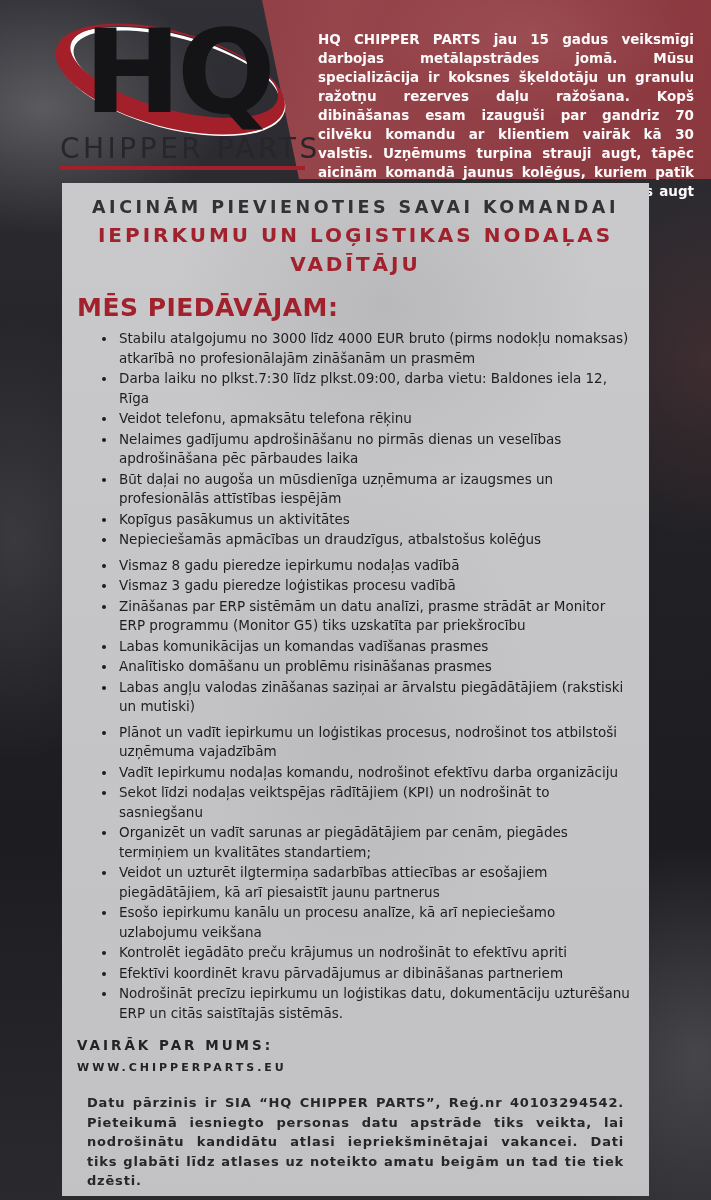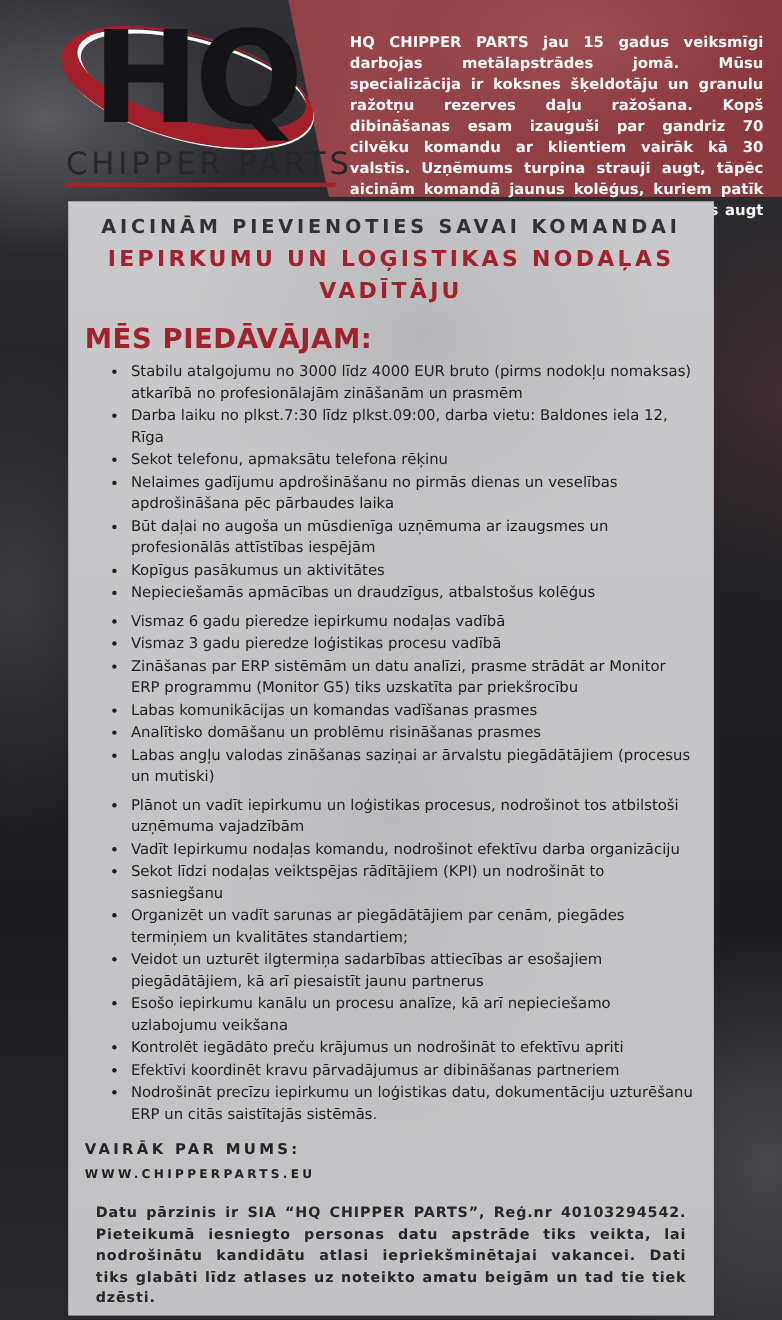--- a/index.html
+++ b/index.html
@@ -101,34 +101,34 @@
 
   <div class="panel">
 
     <h1 class="invite-heading">AICINĀM PIEVIENOTIES SAVAI KOMANDAI</h1>
     <h2 class="position-heading">IEPIRKUMU UN LOĢISTIKAS NODAĻAS VADĪTĀJU</h2>
 
     <h3 class="section-title">MĒS PIEDĀVĀJAM:</h3>
     <ul class="bullets">
         <li>Stabilu atalgojumu no 3000 līdz 4000 EUR bruto (pirms nodokļu nomaksas) atkarībā no profesionālajām zināšanām un prasmēm</li>
         <li>Darba laiku no plkst.7:30 līdz plkst.09:00, darba vietu: Baldones iela 12, Rīga</li>
-        <li>Sekot telefonu, apmaksātu telefona rēķinu</li>
+        <li>Veidot telefonu, apmaksātu telefona rēķinu</li>
         <li>Nelaimes gadījumu apdrošināšanu no pirmās dienas un veselības apdrošināšana pēc pārbaudes laika</li>
         <li>Būt daļai no augoša un mūsdienīga uzņēmuma ar izaugsmes un profesionālās attīstības iespējām</li>
         <li>Kopīgus pasākumus un aktivitātes</li>
         <li>Nepieciešamās apmācības un draudzīgus, atbalstošus kolēģus</li>
       </ul>
 
     <ul class="bullets">
-        <li>Vismaz 6 gadu pieredze iepirkumu nodaļas vadībā</li>
+        <li>Vismaz 8 gadu pieredze iepirkumu nodaļas vadībā</li>
         <li>Vismaz 3 gadu pieredze loģistikas procesu vadībā</li>
         <li>Zināšanas par ERP sistēmām un datu analīzi, prasme strādāt ar Monitor ERP programmu (Monitor G5) tiks uzskatīta par priekšrocību</li>
         <li>Labas komunikācijas un komandas vadīšanas prasmes</li>
         <li>Analītisko domāšanu un problēmu risināšanas prasmes</li>
-        <li>Labas angļu valodas zināšanas saziņai ar ārvalstu piegādātājiem (procesus un mutiski)</li>
+        <li>Labas angļu valodas zināšanas saziņai ar ārvalstu piegādātājiem (rakstiski un mutiski)</li>
       </ul>
 
     <ul class="bullets">
         <li>Plānot un vadīt iepirkumu un loģistikas procesus, nodrošinot tos atbilstoši uzņēmuma vajadzībām</li>
         <li>Vadīt Iepirkumu nodaļas komandu, nodrošinot efektīvu darba organizāciju</li>
         <li>Sekot līdzi nodaļas veiktspējas rādītājiem (KPI) un nodrošināt to sasniegšanu</li>
         <li>Organizēt un vadīt sarunas ar piegādātājiem par cenām, piegādes termiņiem un kvalitātes standartiem;</li>
         <li>Veidot un uzturēt ilgtermiņa sadarbības attiecības ar esošajiem piegādātājiem, kā arī piesaistīt jaunu partnerus</li>
         <li>Esošo iepirkumu kanālu un procesu analīze, kā arī nepieciešamo uzlabojumu veikšana</li>
         <li>Kontrolēt iegādāto preču krājumus un nodrošināt to efektīvu apriti</li>

